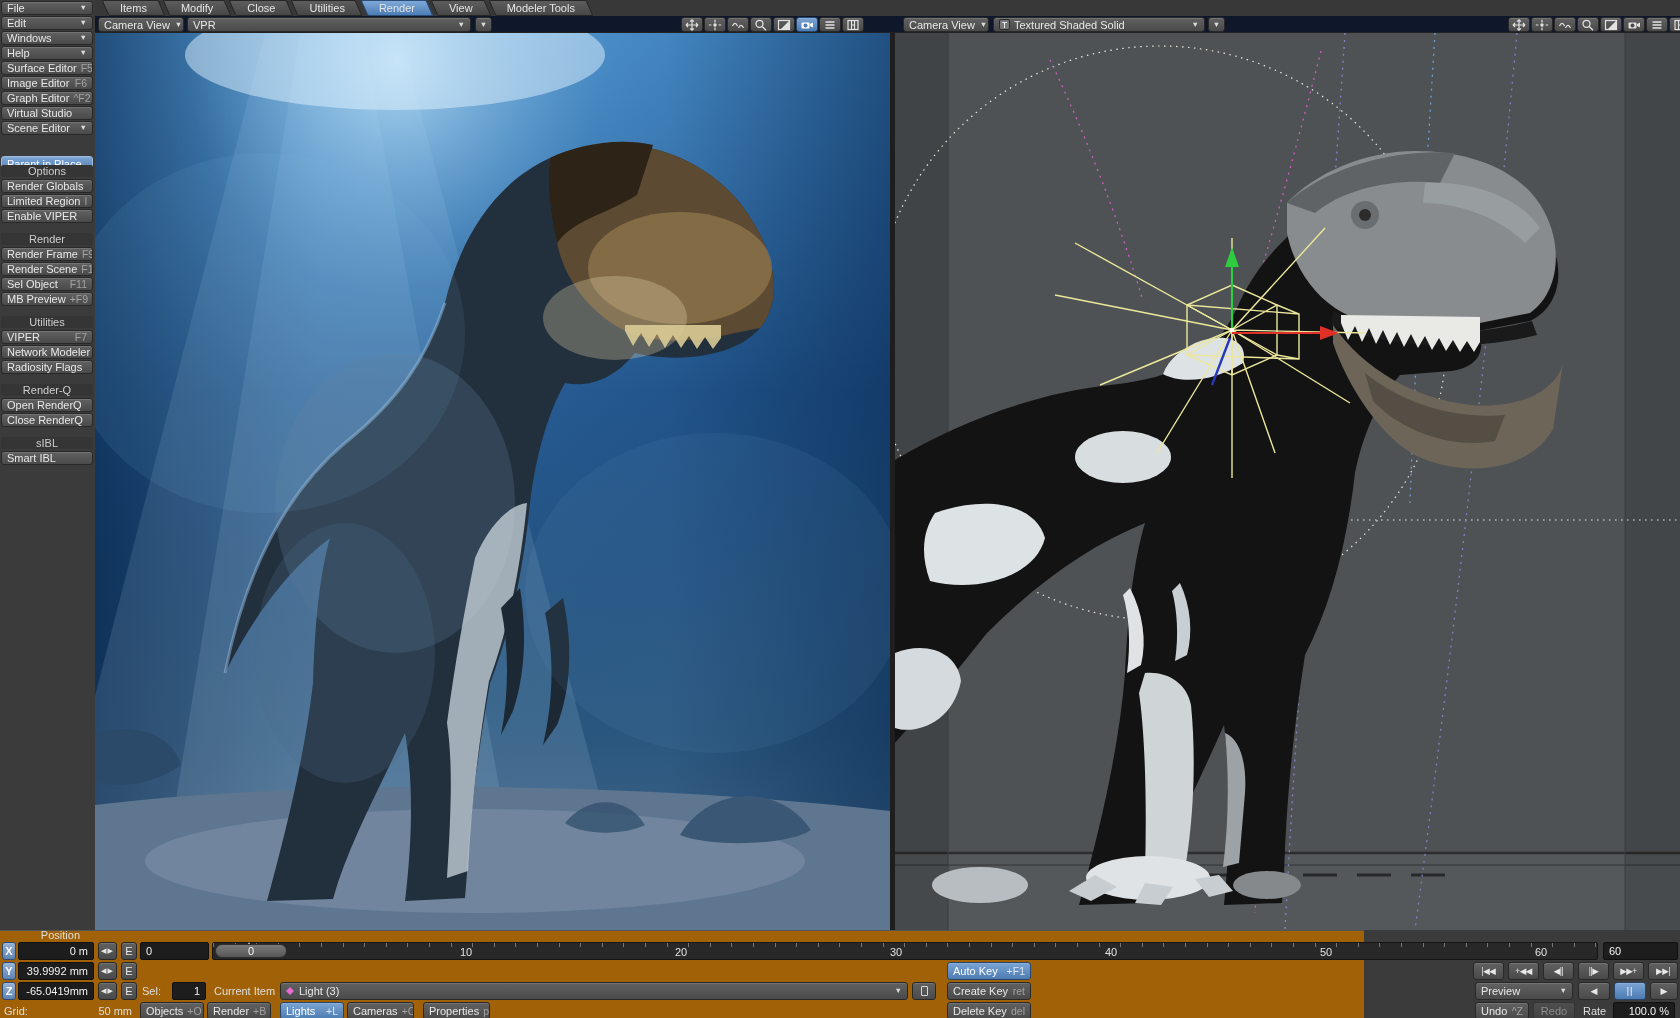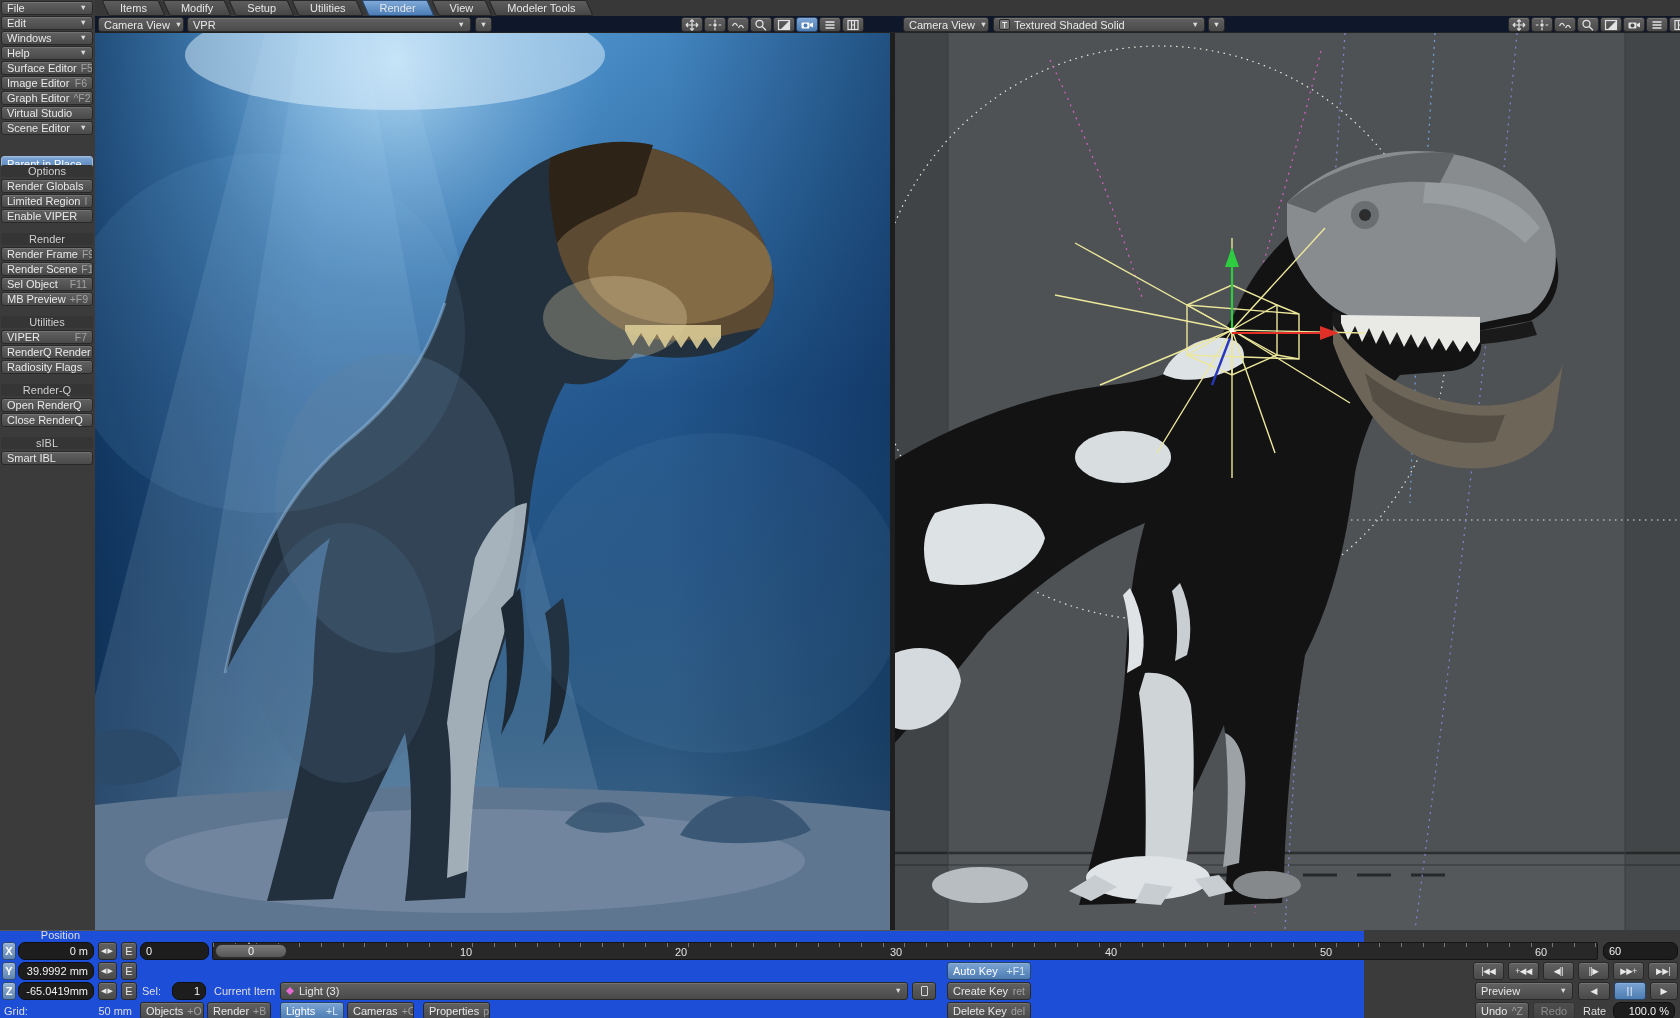--- a/index.html
+++ b/index.html
@@ -7,21 +7,21 @@
   #app{position:relative;width:1680px;height:1018px;background:#3b3b3b;overflow:hidden;
        font-family:"Liberation Sans",sans-serif;font-size:11px;color:#e4e4e4;-webkit-font-smoothing:antialiased}
   
   .btn{display:flex;align-items:center;background:linear-gradient(#616161,#4a4a4a);
        border:1px solid #282828;border-radius:3px;padding:0 5px;color:#e8e8e8;
        box-shadow:inset 0 1px 0 rgba(255,255,255,.12);white-space:nowrap;overflow:hidden}
   .btn .key{margin-left:auto;color:#a2a2a2;padding-left:4px;font-size:10.5px}
   .btn.blue{background:linear-gradient(#7ba4d4,#4d7cb2);border-color:#27456b;color:#fff}
   .btn.disabled{background:linear-gradient(#4e4e4e,#424242);color:#8d8d8d;border-color:#353535;box-shadow:none}
   .caret{margin-left:auto;padding-left:5px;font-size:7.5px;color:#dcdcdc;line-height:1}
-  .field{background:#1d1d1d;border:1px solid #101010;border-radius:7px;color:#f2f2f2;
+  .field{background:#1d1d1d;border:1px solid #101010;border-radius:2px;color:#f2f2f2;
          display:flex;align-items:center;justify-content:flex-end;padding:0 5px;white-space:nowrap;overflow:hidden}
   .field.left{justify-content:flex-start}
   .plain{display:flex;align-items:center;color:#dedede;white-space:nowrap}
   
   .sb{position:absolute;left:1px;width:92px;height:14px;font-size:11px}
   .sb-title{position:absolute;left:1px;width:92px;height:12px;display:flex;align-items:center;
             justify-content:center;color:#cfcfcf;background:#353535;border-radius:2px}
   .sb.active{background:linear-gradient(#7ba4d4,#5480b4);border-color:#9db9dc;color:#fff}
   
   #tabbar{position:absolute;left:95px;top:0;right:0;height:16px;background:#383838;display:flex;align-items:center;padding-left:10px}
@@ -35,21 +35,21 @@
   .vh-btn{position:absolute;top:1px;height:15px;font-size:11px}
   .ico{position:absolute;top:1px;width:22px;height:15px;display:flex;align-items:center;justify-content:center;padding:0}
   .ico svg{display:block}
   .mode-badge{width:11px;height:11px;background:#787878;border:1px solid #2a2a2a;border-radius:2px;
               display:inline-flex;align-items:center;justify-content:center;font-size:8.5px;color:#fff;margin-right:4px;flex:none}
   
   #vp-left{position:absolute;left:95px;top:33px;width:795px;height:897px;background:#123;overflow:hidden}
   #vp-right{position:absolute;left:895px;top:33px;width:785px;height:897px;background:#46494c;overflow:hidden}
   #vp-div{position:absolute;left:890px;top:33px;width:5px;height:897px;background:#1e1e1e}
   
-  #bottom{position:absolute;left:0;top:930px;width:1364px;height:88px;background:#1d4ed8;border-top:1px solid #555}
+  #bottom{position:absolute;left:0;top:930px;width:1364px;height:88px;background:#a16207;border-top:1px solid #555}
   .row{position:absolute;left:0;right:0;height:18px}
   .axis{left:2px;width:14px;justify-content:center;padding:0;background:linear-gradient(#97b2d6,#5f84b2);
         border:1px solid #2c4a74;color:#fff;font-weight:bold}
   .row .btn,.row .field,.row .plain{position:absolute;top:0;height:18px}
   .stepper{justify-content:center;font-size:7px;letter-spacing:1px;padding:0 2px}
   #ruler{position:absolute;left:212px;width:1386px;top:0;height:18px;background:#282828;border:1px solid #151515;border-radius:2px}
   #ruler::before{content:"";position:absolute;left:0;right:0;top:0;height:4px;
        background-image:repeating-linear-gradient(90deg,#777 0 1px,transparent 1px 21.6px)}
   .rlabel{position:absolute;top:3px;transform:translateX(-50%);color:#e2e2e2;font-size:11px}
   #handle{position:absolute;left:2px;top:1px;bottom:1px;width:72px;border-radius:8px;
@@ -134,21 +134,21 @@
       <span>MB Preview</span>
       <span class="key">+F9</span>
     </div>
 
   <div class="sb-title" style="top:316px">Utilities</div>
   <div class="sb btn" style="top:330px">
       <span>VIPER</span>
       <span class="key">F7</span>
     </div>
   <div class="sb btn" style="top:345px">
-      <span>RenderQ Render</span>
+      <span>Network Modeler</span>
     </div>
   <div class="sb btn" style="top:360px">
       <span>Radiosity Flags</span>
     </div>
 
   <div class="sb-title" style="top:384px">Render-Q</div>
   <div class="sb btn" style="top:398px">
       <span>Open RenderQ</span>
     </div>
   <div class="sb btn" style="top:413px">
@@ -161,21 +161,21 @@
     </div>
 
   <div id="tabbar">
     <div class="tab">
         <span>Items</span>
       </div>
     <div class="tab">
         <span>Modify</span>
       </div>
     <div class="tab">
-        <span>Setup</span>
+        <span>Close</span>
       </div>
     <div class="tab">
         <span>Utilities</span>
       </div>
     <div class="tab active">
         <span>Render</span>
       </div>
     <div class="tab">
         <span>View</span>
       </div>

